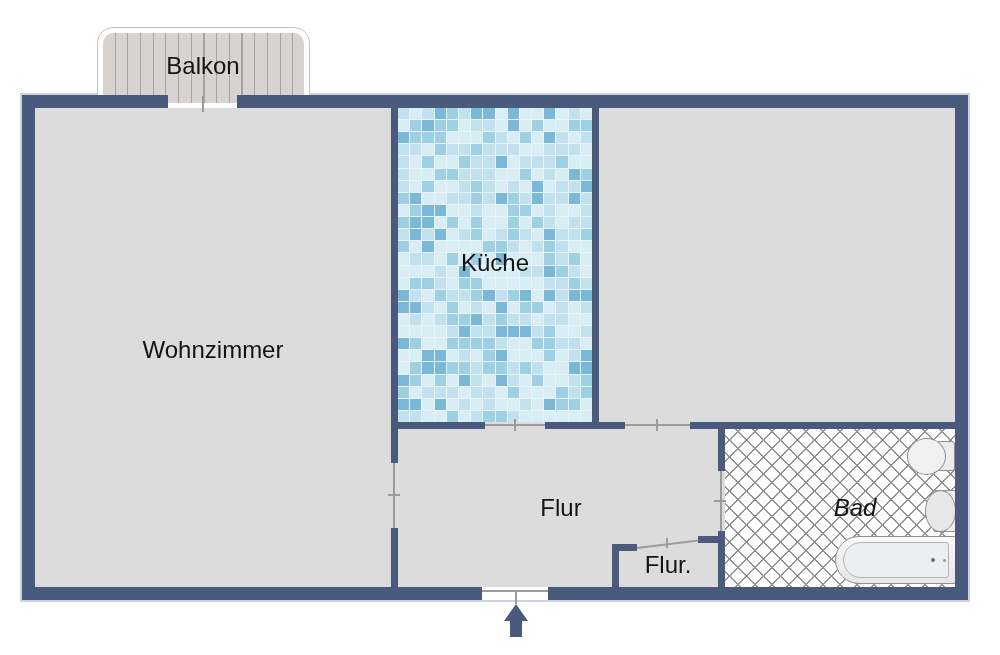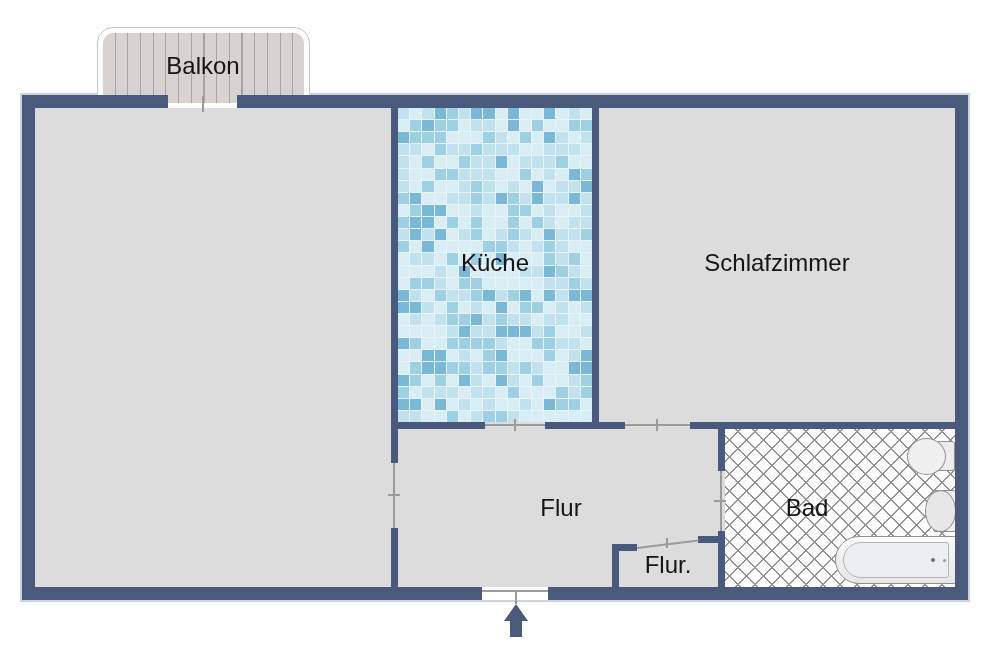--- a/index.html
+++ b/index.html
@@ -521,19 +521,19 @@
   <div class="abs dline" style="left:720px;top:471px;width:2px;height:60px;"></div>
   <div class="abs dline" style="left:714px;top:500px;width:12px;height:2px;"></div>
   <div class="abs dline" style="left:637px;top:547px;width:62px;height:2px;transform:rotate(-7deg);transform-origin:left center;"></div>
   <div class="abs dline" style="left:666px;top:538px;width:2px;height:10px;"></div>
   <div class="abs dline" style="left:482px;top:590px;width:66px;height:2px;"></div>
   <div class="abs dline" style="left:515px;top:590px;width:2px;height:14px;"></div>
 
   <div class="abs arrow-head"></div>
   <div class="abs arrow-stem"></div>
 
+  <div class="label" style="left:213px;top:350px;">Wohnzimmer</div>
   <div class="label" style="left:495px;top:263px;">Küche</div>
-  <div class="label" style="left:777px;top:263px;">Schlafzimmer</div>
   <div class="label" style="left:561px;top:508px;">Flur</div>
   <div class="label" style="left:668px;top:565px;">Flur.</div>
-  <div class="label" style="left:807px;top:508px;">Bad</div>
+  <div class="label" style="left:855px;top:508px;font-style:italic;">Bad</div>
 
 </div>
 
 </body></html>

